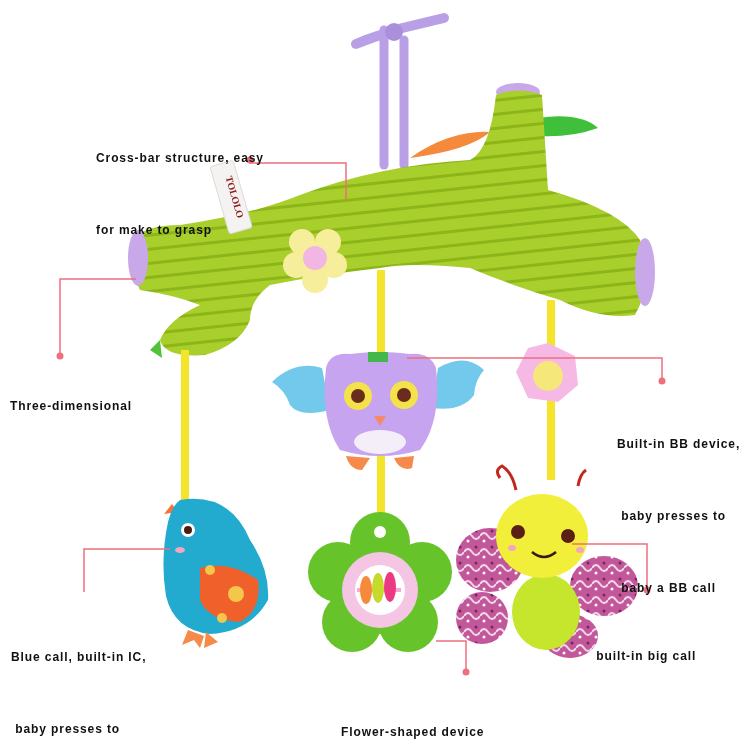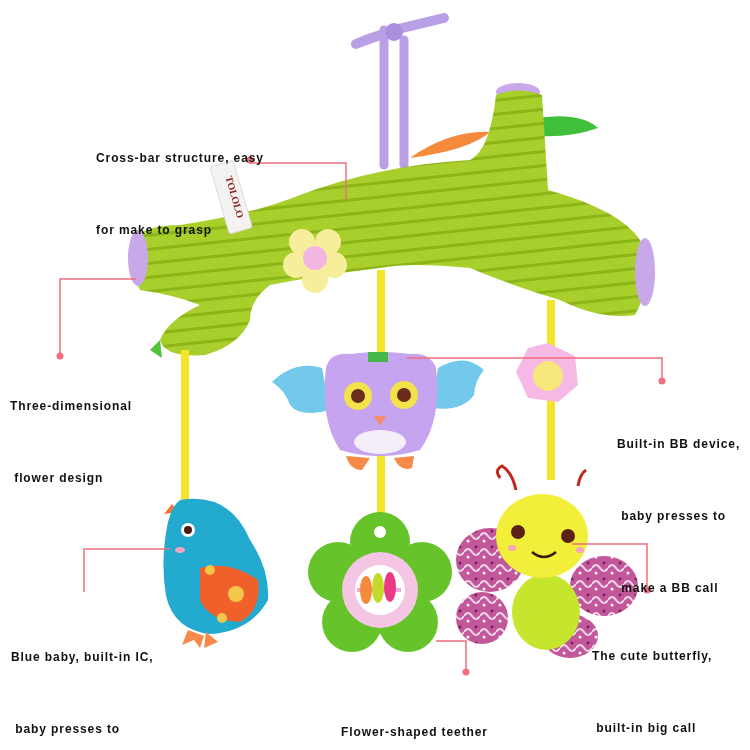--- a/index.html
+++ b/index.html
@@ -147,41 +147,39 @@
     </g>
   </svg>
 
   <div class="label" style="left:96px; top:98px;">
     <span>Cross-bar structure, easy</span>
     <span>for make to grasp</span>
   </div>
 
   <div class="label" style="left:10px; top:346px;">
     <span>Three-dimensional</span>
-    <span> flower design</span>
   </div>
 
   <div class="label" style="left:585px; top:384px;margin-left:32px;">
     <span>Built-in BB device,</span>
     <span> baby presses to</span>
-    <span> make a BB call</span>
+    <span> baby a BB call</span>
   </div>
 
   <div class="label" style="left:11px; top:597px;">
-    <span>Blue baby, built-in IC,</span>
+    <span>Blue call, built-in IC,</span>
     <span> baby presses to</span>
     
     
   </div>
 
   <div class="label" style="left:341px; top:672px;">
-    <span>Flower-shaped teether</span>
+    <span>Flower-shaped device</span>
   </div>
 
   <div class="label" style="left:592px; top:596px;">
-    <span>The cute butterfly,</span>
     <span> built-in big call</span>
     
     
     
   </div>
 
 </div>
 
 </body></html>

